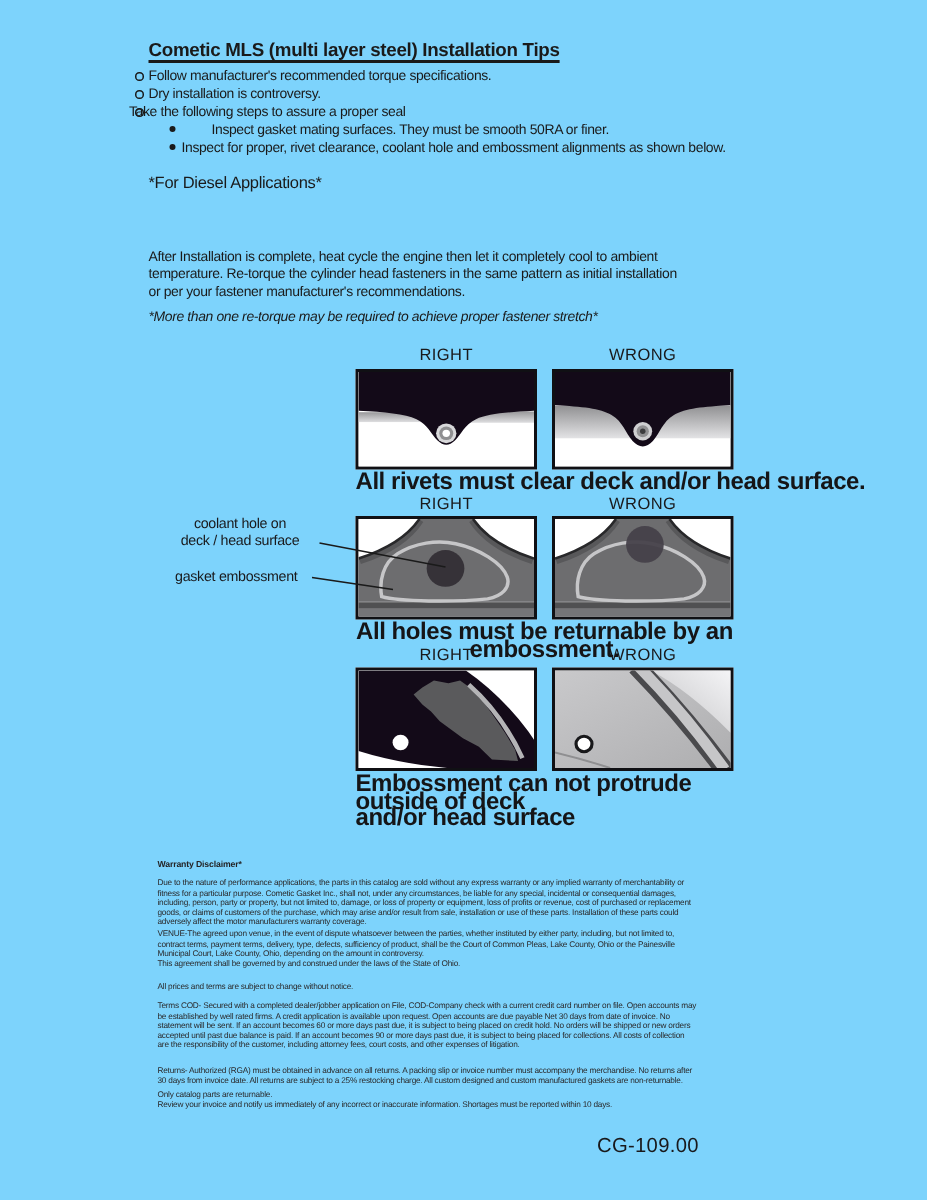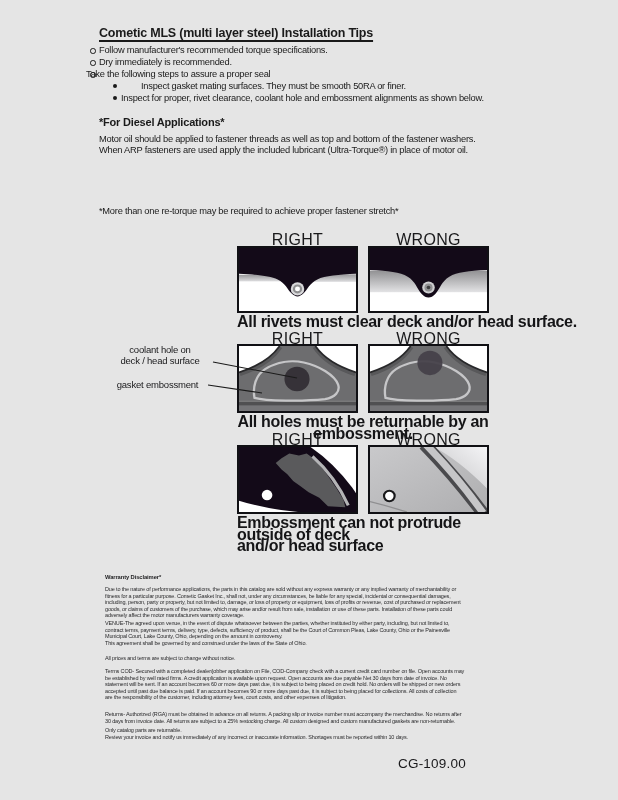--- a/index.html
+++ b/index.html
@@ -1,40 +1,40 @@
 <!DOCTYPE html>
 <html><head>
 <meta charset="utf-8">
 <style>
   html,body{margin:0;padding:0;background:#ffffff;}
   #page{
-    position:relative;width:618px;height:800px;background:#e5e5e5;overflow:hidden;
+    position:relative;width:618px;height:800px;background:#7dd3fc;overflow:hidden;
     font-family:"Liberation Sans","DejaVu Sans",sans-serif;color:#1a1a1a;
   }
   .abs{position:absolute;}
   .nowrap{white-space:nowrap;}
   .preline{white-space:pre-line;}
 
   
   .title{
     left:99px;top:26px;font-size:12.5px;font-weight:bold;letter-spacing:-0.2px;
     text-decoration:underline;text-decoration-thickness:1.5px;text-underline-offset:3px;
   }
   .bullet-row{font-size:9.3px;letter-spacing:-0.25px;}
   .marker-open{
     position:absolute;width:3.5px;height:3.5px;border:1px solid #1a1a1a;border-radius:50%;
   }
   .marker-fill{
     position:absolute;width:4.2px;height:4.2px;background:#1a1a1a;border-radius:50%;
   }
-  .diesel-heading{left:99px;top:116px;font-size:11px;font-weight:bold;letter-spacing:-0.2px;}
+  .diesel-heading{left:99px;top:116px;font-size:11px;font-weight:normal;letter-spacing:-0.2px;}
   .bodypara{left:99px;font-size:9.3px;letter-spacing:-0.25px;line-height:11.4px;width:440px;}
 
   
-  .rw-label{width:121px;text-align:center;font-size:16px;letter-spacing:0.3px;color:#19191b;}
+  .rw-label{width:121px;text-align:center;font-size:11px;letter-spacing:0.3px;color:#19191b;}
   .diag-box{border:2.5px solid #101014;box-sizing:border-box;background:#fff;display:block;}
   .caption{font-size:16px;font-weight:bold;letter-spacing:-0.3px;line-height:11.5px;color:#151517;}
   .sidelabel{font-size:9.5px;letter-spacing:-0.2px;line-height:11px;text-align:center;color:#19191b;}
 
   
   .disc-heading{left:105px;top:574px;font-size:5.8px;font-weight:bold;letter-spacing:-0.1px;color:#242426;}
   .disc{left:105px;width:440px;font-size:5.5px;letter-spacing:-0.15px;line-height:6.55px;color:#2a2a2c;}
   .footer-code{left:386px;top:756px;font-size:13.5px;letter-spacing:0.2px;color:#19191b;margin-left:12px;}
 </style>
 </head>
@@ -45,41 +45,42 @@
   <div class="abs title nowrap">Cometic MLS (multi layer steel) Installation Tips</div>
 
   <div class="abs" style="left:90px;top:48px;">
       <span class="marker-open"></span>
     </div>
   <div class="abs bullet-row nowrap" style="left:99px;top:45px;">Follow manufacturer's recommended torque specifications.</div>
 
   <div class="abs" style="left:90px;top:60px;">
       <span class="marker-open"></span>
     </div>
-  <div class="abs bullet-row nowrap" style="left:99px;top:57px;">Dry immediately is recommended.</div>
+  <div class="abs bullet-row nowrap" style="left:99px;top:57px;">Dry installation is controversy.</div>
 
   <div class="abs" style="left:90px;top:72px;">
       <span class="marker-open"></span>
     </div>
   <div class="abs bullet-row nowrap" style="left:86px;top:69px;">Take the following steps to assure a proper seal</div>
 
   <div class="abs" style="left:113px;top:84px;">
       <span class="marker-fill"></span>
     </div>
   <div class="abs bullet-row nowrap" style="left:121px;top:81px;padding-left:20px;">Inspect gasket mating surfaces.  They must be smooth 50RA or finer.</div>
 
   <div class="abs" style="left:113px;top:96px;">
       <span class="marker-fill"></span>
     </div>
   <div class="abs bullet-row nowrap" style="left:121px;top:93px;">Inspect for proper, rivet clearance, coolant hole and embossment alignments as shown below.</div>
 
   <div class="abs diesel-heading nowrap">*For Diesel Applications*</div>
-  <div class="abs bodypara preline" style="top:134px;">Motor oil should be applied to fastener threads as well as top and bottom of the fastener washers.
-When ARP fasteners are used apply the included lubricant (Ultra-Torque®) in place of motor oil.</div>
-  <div class="abs bodypara nowrap" style="top:206px;">*More than one re-torque may be required to achieve proper fastener stretch*</div>
+  <div class="abs bodypara preline" style="top:166px;">After Installation is complete, heat cycle the engine then let it completely cool to ambient
+temperature. Re-torque the cylinder head fasteners in the same pattern as initial installation
+or per your fastener manufacturer's recommendations.</div>
+  <div class="abs bodypara nowrap" style="top:206px;font-style:italic;">*More than one re-torque may be required to achieve proper fastener stretch*</div>
 
   <div class="abs rw-label" style="left:237px;top:231px;">RIGHT</div>
   <div class="abs rw-label" style="left:368px;top:231px;">WRONG</div>
 
   <svg class="abs diag-box" style="left:237px;top:246px;" width="121" height="67" viewBox="0 0 121 67" preserveAspectRatio="none">
     <defs>
       <linearGradient id="d1a" x1="0" y1="0" x2="0" y2="1">
         <stop offset="0" stop-color="#98989a"></stop>
           <stop offset="1" stop-color="#dedee0"></stop>
       </linearGradient>

